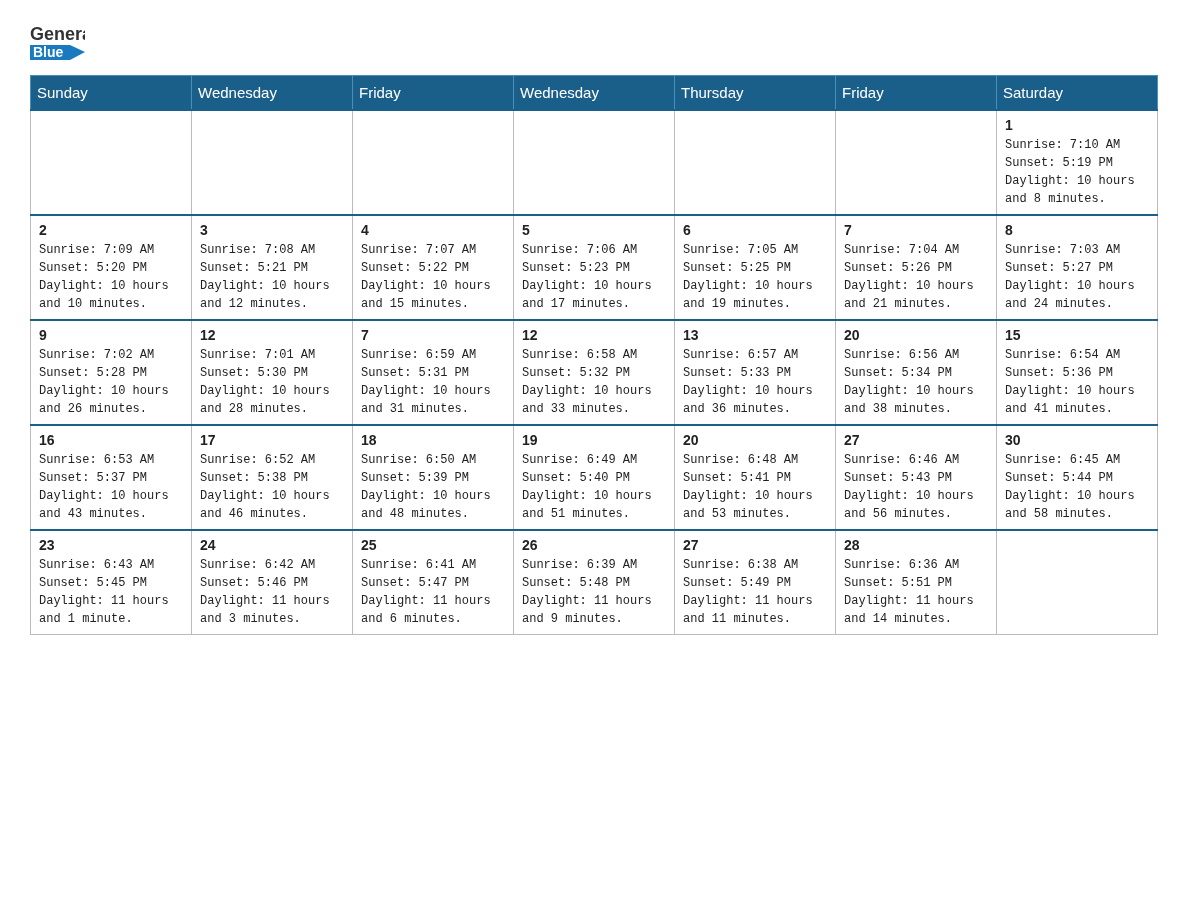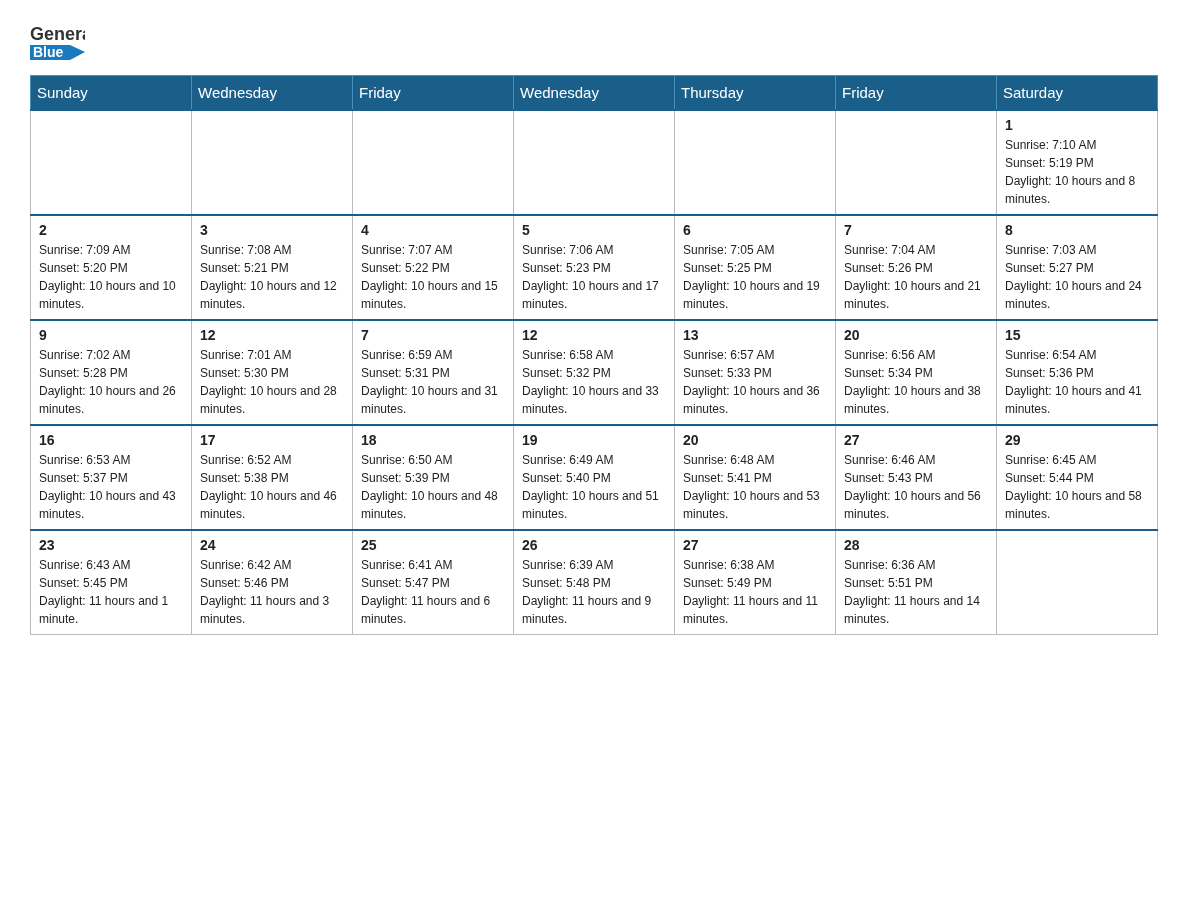--- a/index.html
+++ b/index.html
@@ -70,20 +70,21 @@
     .day-num {
       font-size: 14px;
       font-weight: bold;
       display: block;
       margin-bottom: 3px;
     }
     .day-info {
       font-size: 12px;
       line-height: 1.5;
       color: #222;
+      font-family: Liberation Mono, monospace;
     }
     .empty-cell {
       background: #f9f9f9;
     }
   </style>
 </head>
 <body>
 
 <div class="header">
   <div class="logo">
@@ -204,21 +205,21 @@
         </td>
         <td>
           <span class="day-num">20</span>
           <div class="day-info">Sunrise: 6:48 AM<br>Sunset: 5:41 PM<br>Daylight: 10 hours and 53 minutes.</div>
         </td>
         <td>
           <span class="day-num">27</span>
           <div class="day-info">Sunrise: 6:46 AM<br>Sunset: 5:43 PM<br>Daylight: 10 hours and 56 minutes.</div>
         </td>
         <td>
-          <span class="day-num">29</span>
+          <span class="day-num">30</span>
           <div class="day-info">Sunrise: 6:45 AM<br>Sunset: 5:44 PM<br>Daylight: 10 hours and 58 minutes.</div>
         </td>
       </tr>
       <tr>
         <td>
           <span class="day-num">23</span>
           <div class="day-info">Sunrise: 6:43 AM<br>Sunset: 5:45 PM<br>Daylight: 11 hours and 1 minute.</div>
         </td>
         <td>
           <span class="day-num">24</span>

